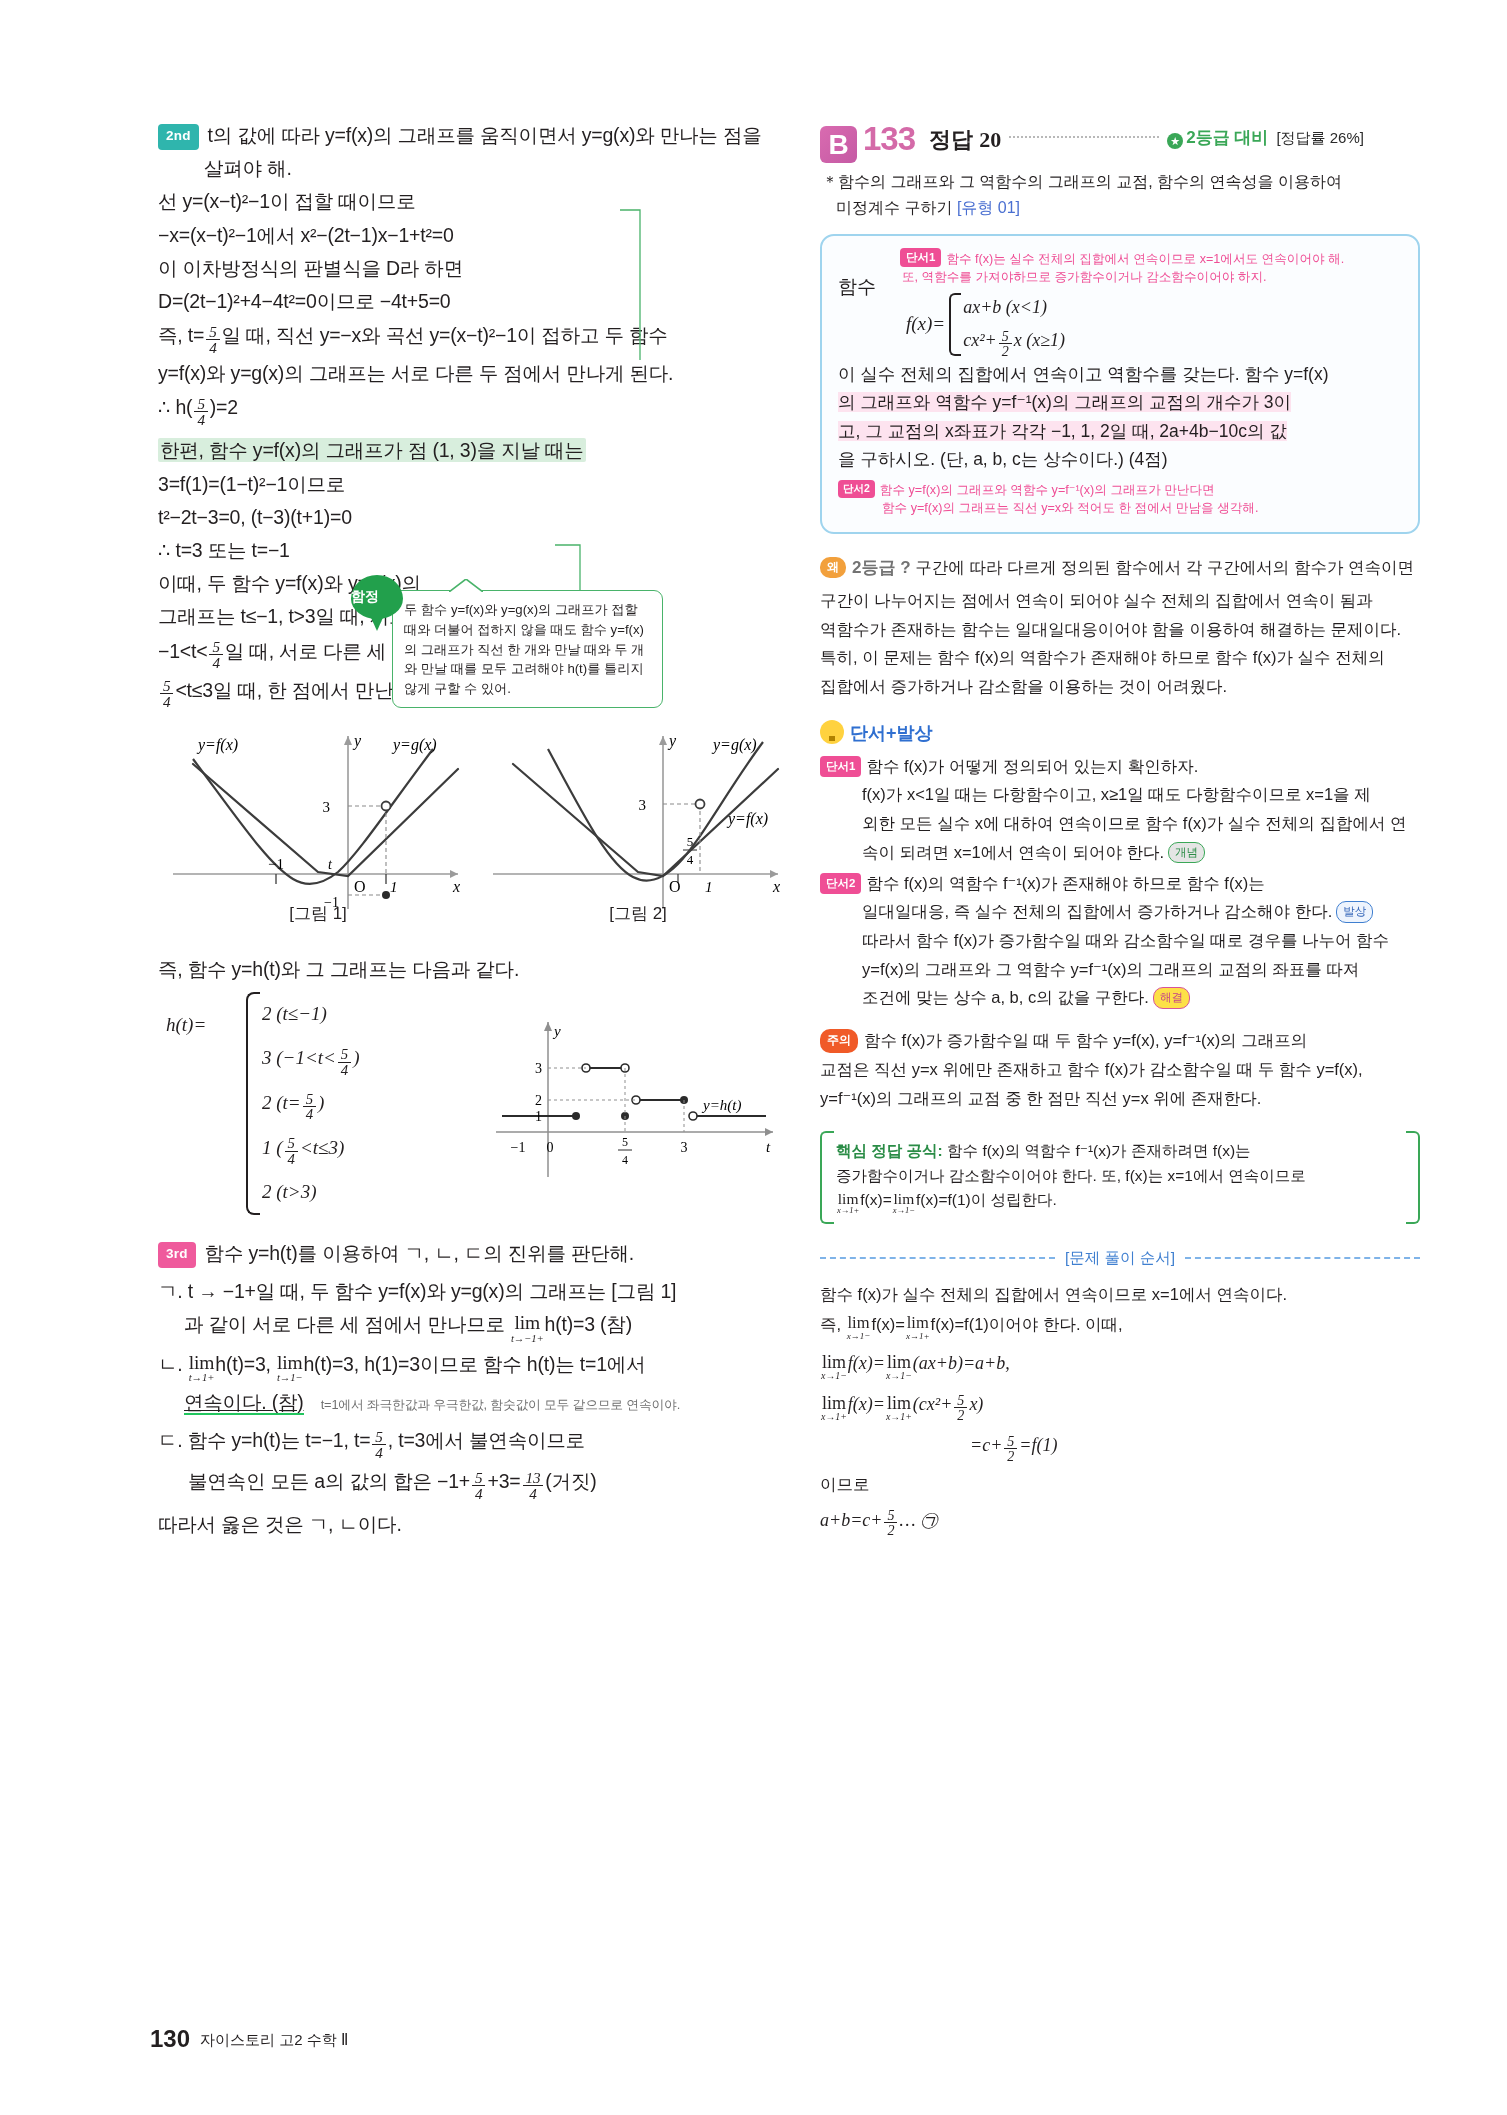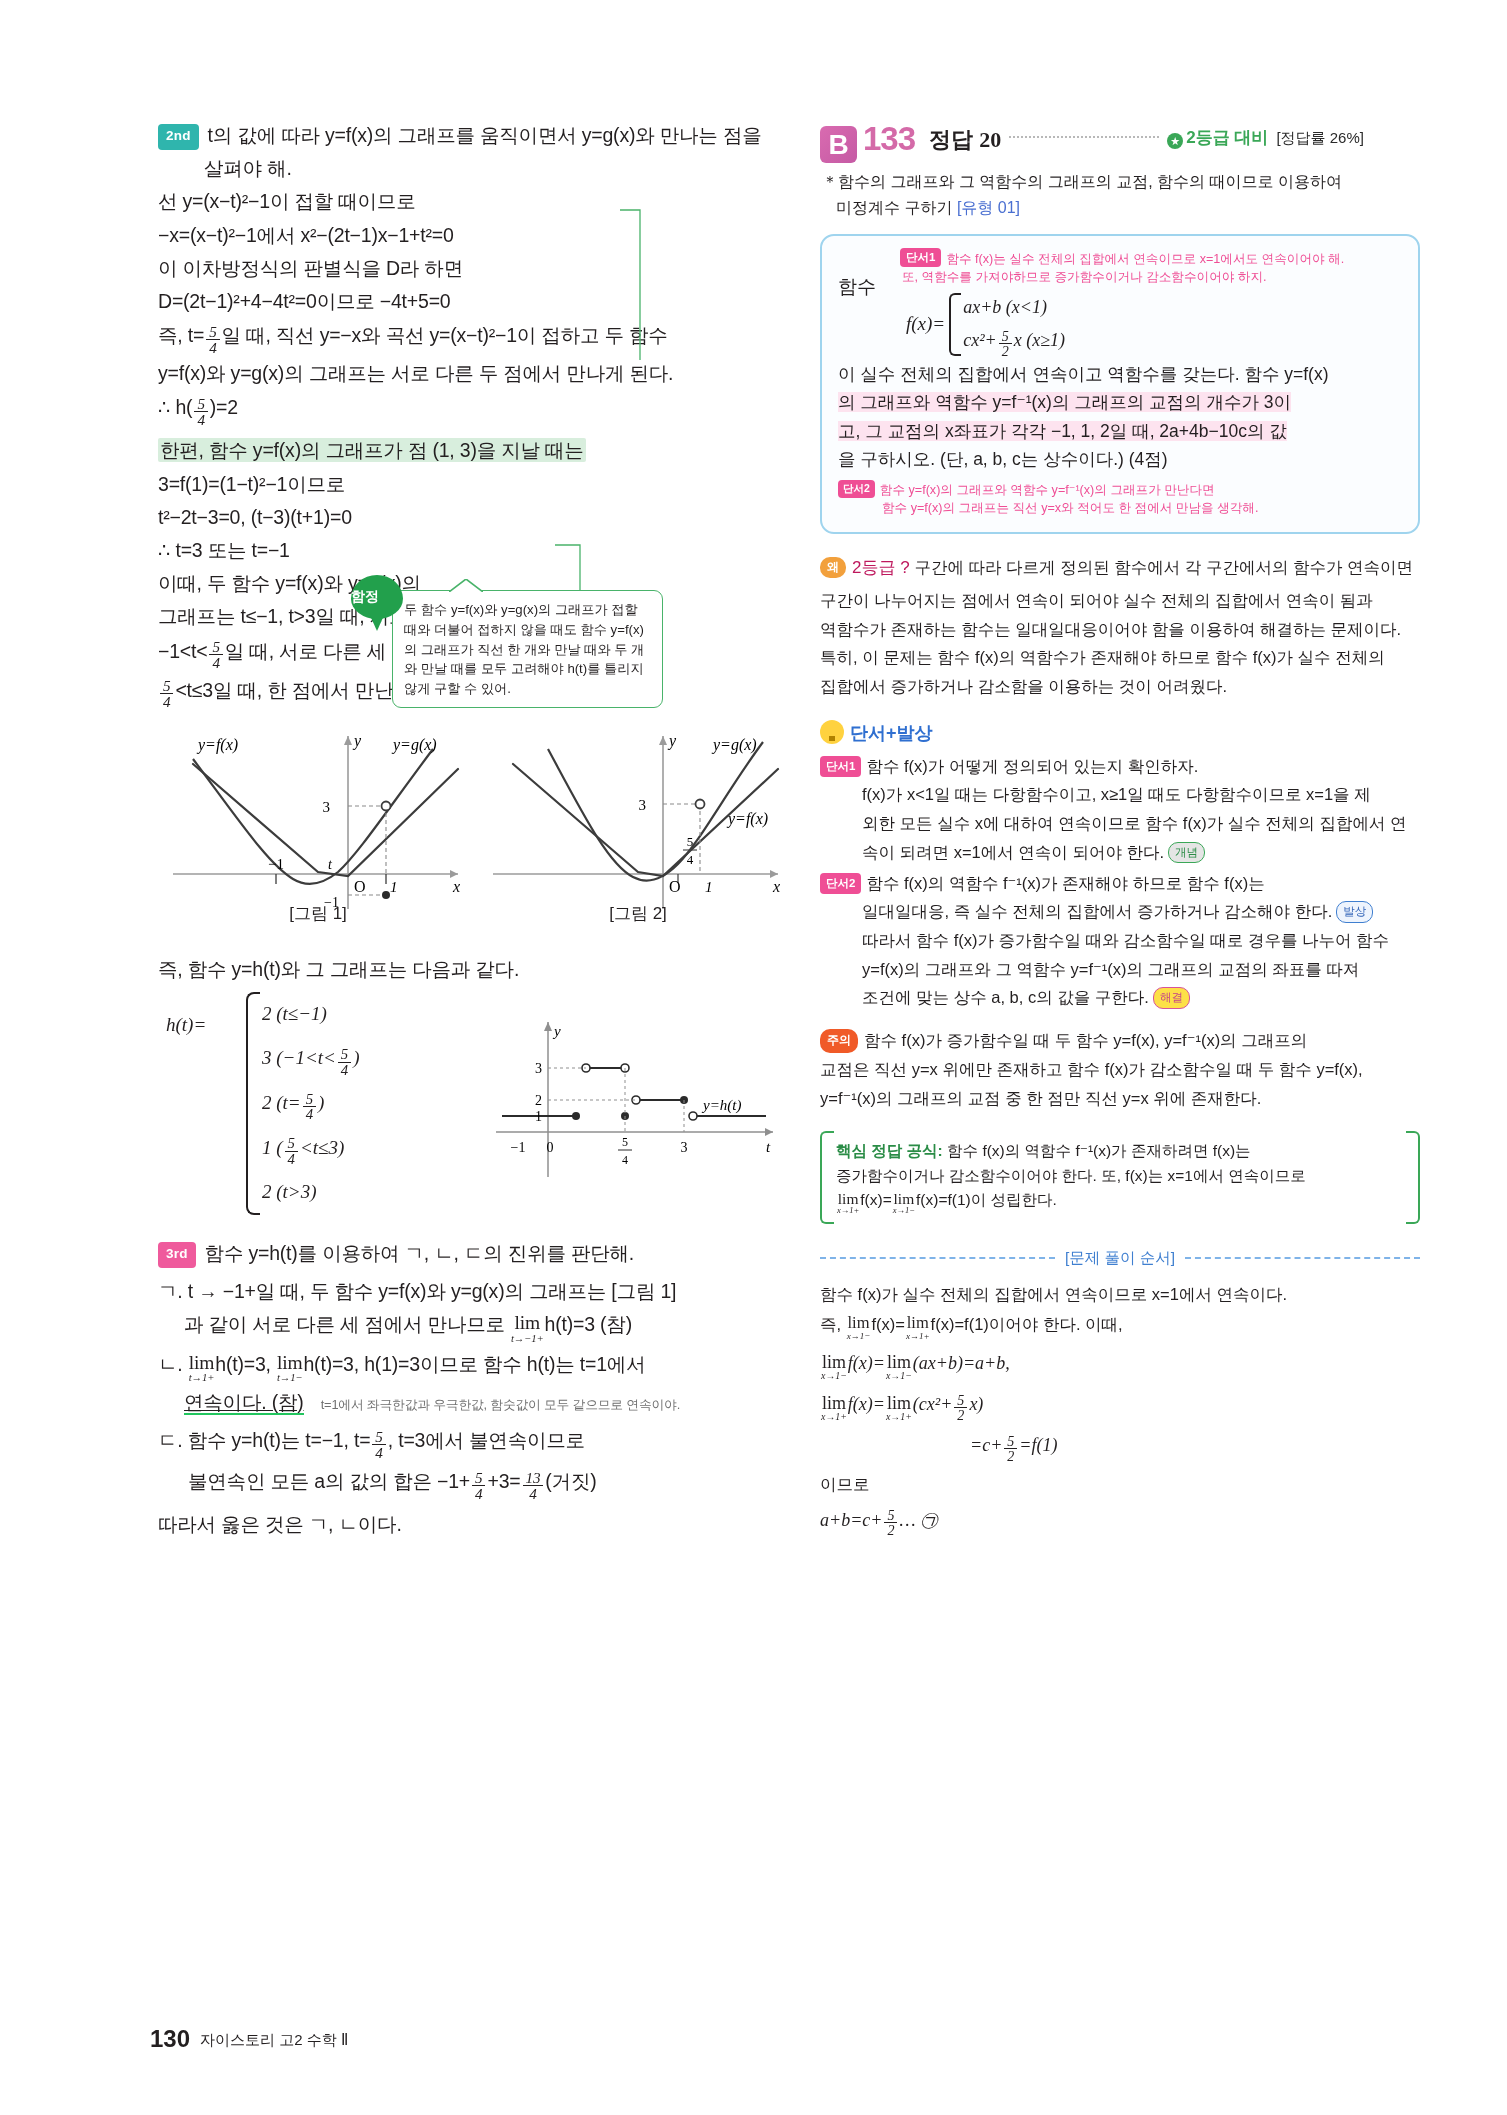--- a/index.html
+++ b/index.html
@@ -116,21 +116,21 @@
   .clue-txt{color:#ef4e95;font-size:12.6px;line-height:1.42;}
   .pbody{font-size:17.5px;line-height:1.62;}
   .ptext-hl{background:#fde3ef;}
 
   
   .whyhead{margin:18px 0 6px 0;font-size:17px;}
   .whybadge{
     display:inline-block;background:#f2a03c;color:#fff;font-weight:bold;font-size:12px;
     border-radius:10px;padding:2px 7px;margin-right:6px;vertical-align:2px;
   }
-  .why2{color:#be185d;font-weight:normal;}
+  .why2{color:#737373;font-weight:bold;}
   .para{font-size:16.5px;line-height:1.62;margin:0 0 2px 0;}
 
   .sechead{margin:20px 0 8px 0;font-size:18px;font-weight:bold;color:#2f6fd0;}
   .bulbicon{
     display:inline-block;width:24px;height:24px;border-radius:50%;
     background:#ffd23f;vertical-align:-5px;margin-right:6px;position:relative;
   }
   .bulbicon:after{content:"";position:absolute;left:9px;top:16px;width:6px;height:5px;background:#b08100;}
 
   .mini{
@@ -381,21 +381,21 @@
     <polyline points="470,0 490,0 490,150" fill="none" stroke="#49b36a" stroke-width="1.3"></polyline>
     <polyline points="405,335 430,335 430,380" fill="none" stroke="#49b36a" stroke-width="1.3"></polyline>
   </svg>
 
   <div class="col col-right">
 
     <div class="prob-head">
       <span class="bbox">B</span><span class="qnum">133</span><span class="ansnum"><span>정답</span> <span class="num">20</span></span><span class="dots"></span><span class="gradebadge"><span class="star">★</span><span>2등급 대비</span></span><span class="rate">[정답률 26%]</span>
     </div>
 
-    <div class="typeline">＊함수의 그래프와 그 역함수의 그래프의 교점, 함수의 때이므로 이용하여</div>
+    <div class="typeline">＊함수의 그래프와 그 역함수의 그래프의 교점, 함수의 연속성을 이용하여</div>
     <div class="typeline" style="margin-top:-12px;padding-left:14px">
       <span>미정계수 구하기 </span><span class="tag">[유형 01]</span>
     </div>
 
     <div class="pbox">
       <div style="display:flex;gap:10px;align-items:flex-start">
         <div style="min-width:52px;padding-top:26px;font-size:19px">함수</div>
         <div style="flex:1">
           <div class="clue-txt">
             <span class="clue">단서1</span><span>함수 f(x)는 실수 전체의 집합에서 연속이므로 x=1에서도 연속이어야 해.</span>

